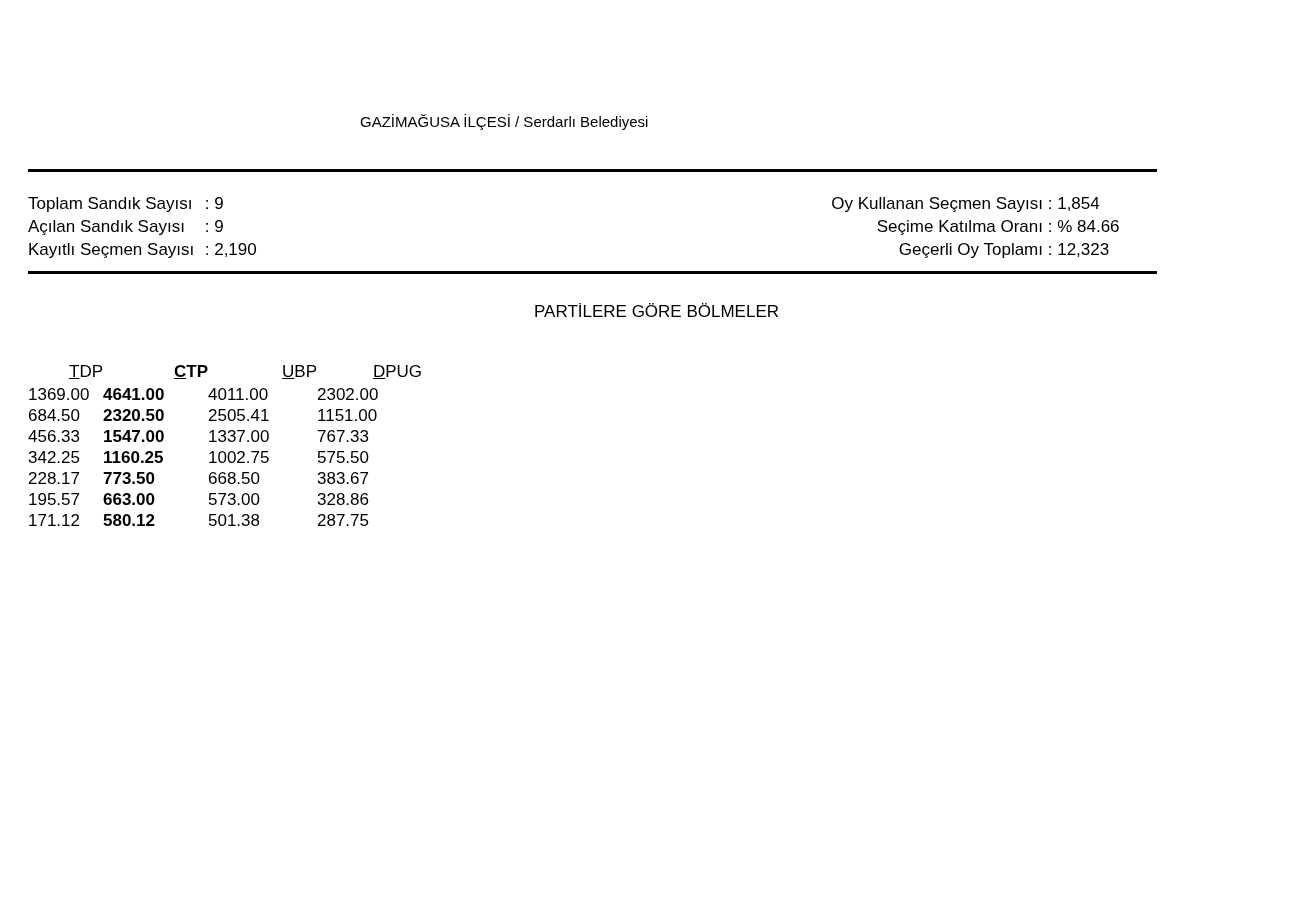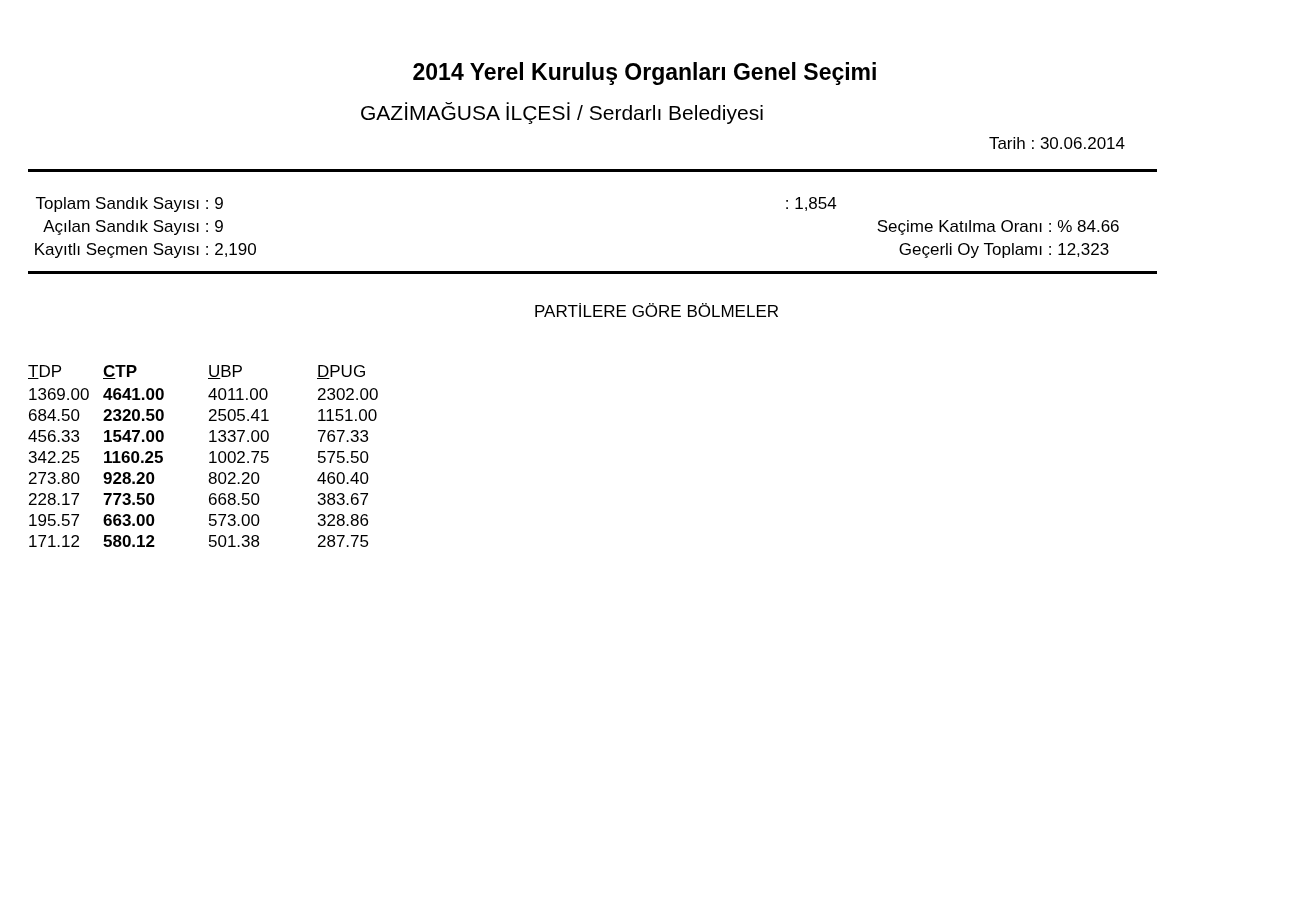--- a/index.html
+++ b/index.html
@@ -21,23 +21,23 @@
     top: 58px;
     left: 0;
     width: 1290px;
     text-align: center;
     font-size: 23px;
     font-weight: bold;
     line-height: 28px;
   }
   .subtitle {
     position: absolute;
-    top: 102px;
+    top: 111px;
     left: 360px;
-    font-size: 21px;
+    font-size: 15px;
     line-height: 22px;
   }
   .date {
     position: absolute;
     top: 133px;
     left: 780px;
     width: 345px;
     text-align: right;
     font-size: 17px;
     line-height: 21px;
@@ -52,21 +52,21 @@
   .rule-top { top: 169px; }
   .rule-bottom { top: 271px; }
   .stats {
     position: absolute;
     top: 192px;
     font-size: 17px;
     line-height: 23px;
   }
   .stats .srow { display: flex; }
   .stats-left { left: 28px; }
-  .stats-left .slabel { width: 172px; text-align: right; }
+  .stats-left .slabel { width: 172px; text-align: left; }
   .stats-right { left: 780px; }
   .stats-right .slabel { width: 263px; text-align: right; }
   .sep { white-space: pre; }
   .svalue { text-align: left; white-space: pre; }
   .section-title {
     position: absolute;
     top: 301px;
     left: 6px;
     width: 1301px;
     text-align: center;
@@ -83,34 +83,32 @@
     display: flex;
     height: 21px;
     line-height: 21px;
   }
   .thead { margin-bottom: 2px; }
   .cell { display: block; }
   .c0 { width: 75px; }
   .c1 { width: 105px; font-weight: bold; }
   .c2 { width: 109px; }
   .c3 { width: 105px; }
-  .thead .cell { text-align: left; }
+  .thead .cell { text-align: right; }
   .thead .cell::first-letter { text-decoration: underline; }
   .tbody .cell { text-align: left; }
 </style>
 </head>
 <body>
 
 <div class="page">
 
-  <div class="title">2014 Yerel Kuruluş Organları Genel Seçimi</div>
 
   <div class="subtitle">GAZİMAĞUSA İLÇESİ / Serdarlı Belediyesi</div>
 
-  <div class="date"><span>Tarih</span><span class="sep"> : </span><span>30.06.2014</span></div>
 
   <div class="rule rule-top"></div>
 
   <div class="stats stats-left" id="stats-left">
       <div class="srow">
         <span class="slabel">Toplam Sandık Sayısı</span>
         <span class="sep"> : </span>
         <span class="svalue">9</span>
       </div>
       <div class="srow">
@@ -120,20 +118,21 @@
       </div>
       <div class="srow">
         <span class="slabel">Kayıtlı Seçmen Sayısı</span>
         <span class="sep"> : </span>
         <span class="svalue">2,190</span>
       </div>
     </div>
 
   <div class="stats stats-right" id="stats-right">
       <div class="srow">
+        <span class="slabel">Oy Kullanan Seçmen Sayısı</span>
         <span class="sep"> : </span>
         <span class="svalue">1,854</span>
       </div>
       <div class="srow">
         <span class="slabel">Seçime Katılma Oranı</span>
         <span class="sep"> : </span>
         <span class="svalue">% 84.66</span>
       </div>
       <div class="srow">
         <span class="slabel">Geçerli Oy Toplamı</span>
@@ -172,26 +171,20 @@
           <div class="cell c2">1337.00</div>
           <div class="cell c3">767.33</div>
         </div>
         <div class="trow">
           <div class="cell c0">342.25</div>
           <div class="cell c1">1160.25</div>
           <div class="cell c2">1002.75</div>
           <div class="cell c3">575.50</div>
         </div>
         <div class="trow">
-          <div class="cell c0">273.80</div>
-          <div class="cell c1">928.20</div>
-          <div class="cell c2">802.20</div>
-          <div class="cell c3">460.40</div>
-        </div>
-        <div class="trow">
           <div class="cell c0">228.17</div>
           <div class="cell c1">773.50</div>
           <div class="cell c2">668.50</div>
           <div class="cell c3">383.67</div>
         </div>
         <div class="trow">
           <div class="cell c0">195.57</div>
           <div class="cell c1">663.00</div>
           <div class="cell c2">573.00</div>
           <div class="cell c3">328.86</div>

